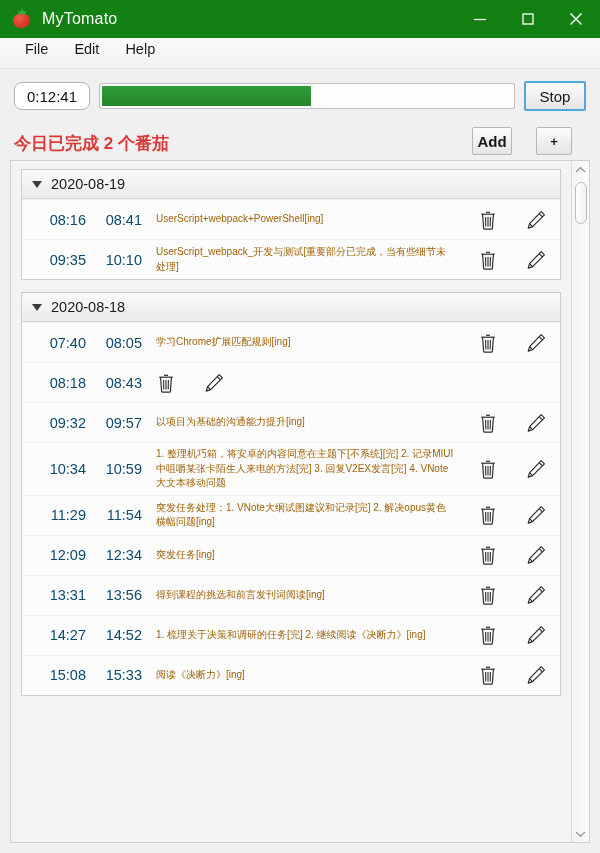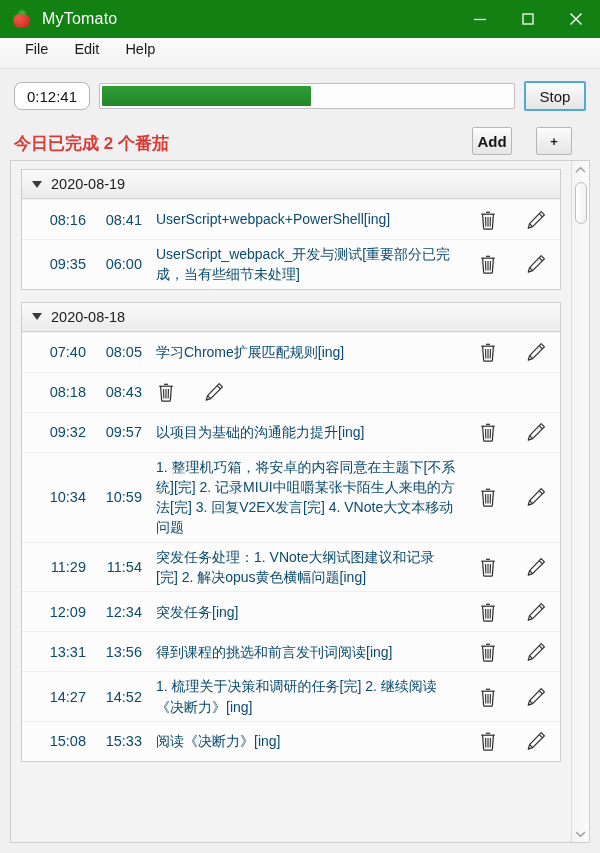--- a/index.html
+++ b/index.html
@@ -250,22 +250,22 @@
     font-size: 14.5px;
     color: #0c4a6e;
     flex: 0 0 auto;
     text-align: right;
     white-space: nowrap;
   }
   .t-start { width: 58px; margin-left: 6px; }
   .t-end { width: 52px; margin-left: 4px; }
   .task {
     flex: 1 1 auto;
-    font-size: 14px;
-    color: #0c4a6e;
+    font-size: 10px;
+    color: #a16207;
     line-height: 1.45;
     padding: 0 8px 0 14px;
     word-break: break-word;
   }
   .icons {
     flex: 0 0 auto;
     display: flex;
     align-items: center;
     width: 96px;
     justify-content: space-around;
@@ -396,21 +396,21 @@
                 <svg width="22" height="22" viewBox="0 0 22 22">
                   <path d="M16.2 2.6 L19.4 5.8 L7.6 17.6 L3.2 19.1 L4.6 14.6 Z" fill="none" stroke="#2b2b2b" stroke-width="1.2" stroke-linejoin="round"></path>
                   <line x1="14.2" y1="4.6" x2="17.4" y2="7.8" stroke="#2b2b2b" stroke-width="1.1"></line>
                   <line x1="4.6" y1="14.6" x2="7.6" y2="17.6" stroke="#2b2b2b" stroke-width="1.1"></line>
                 </svg>
               </div>
             </div>
           </div>
           <div class="row">
             <div class="t-start">09:35</div>
-            <div class="t-end">06:00</div>
+            <div class="t-end">10:10</div>
             <div class="task">UserScript_webpack_开发与测试[重要部分已完成，当有些细节未处理]</div>
             <div class="icons">
               <div class="icon-btn">
                 <svg width="20" height="22" viewBox="0 0 20 22">
                   <path d="M3.2 5.2 L16.8 5.2" stroke="#2b2b2b" stroke-width="1.2" fill="none"></path>
                   <path d="M8 3.3 L12 3.3" stroke="#2b2b2b" stroke-width="1.2" fill="none"></path>
                   <path d="M4.6 5.2 L5.6 19.2 Q5.7 20.2 6.7 20.2 L13.3 20.2 Q14.3 20.2 14.4 19.2 L15.4 5.2" stroke="#2b2b2b" stroke-width="1.2" fill="none"></path>
                   <line x1="7.6" y1="8" x2="7.8" y2="17.6" stroke="#2b2b2b" stroke-width="1.1"></line>
                   <line x1="10" y1="8" x2="10" y2="17.6" stroke="#2b2b2b" stroke-width="1.1"></line>
                   <line x1="12.4" y1="8" x2="12.2" y2="17.6" stroke="#2b2b2b" stroke-width="1.1"></line>

